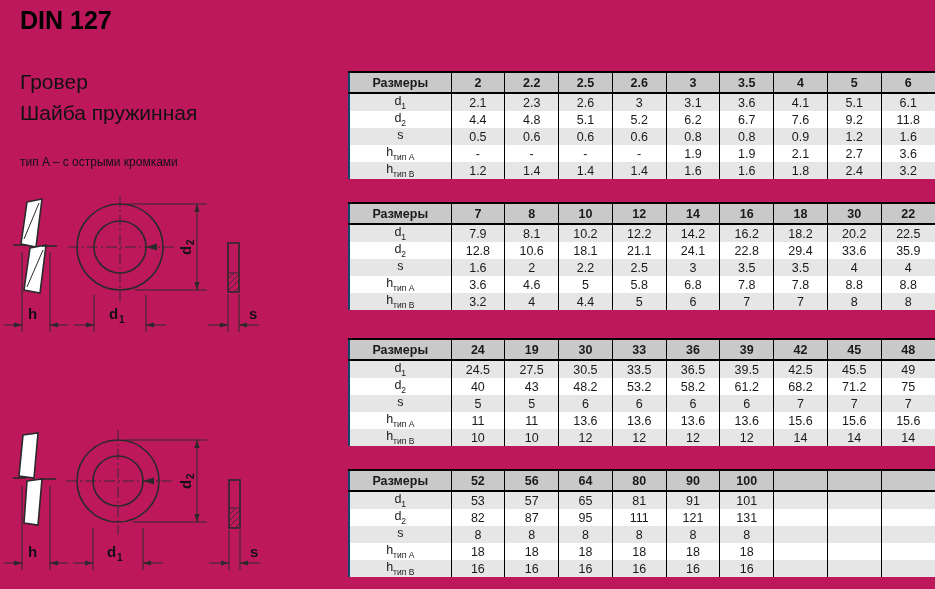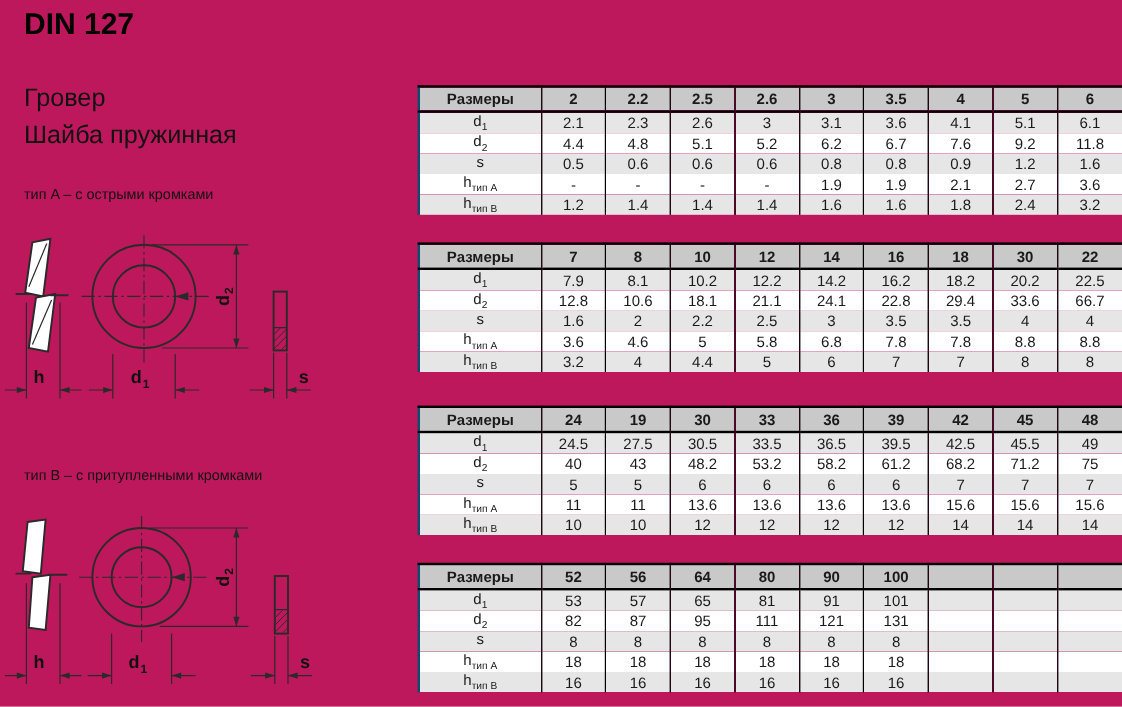--- a/index.html
+++ b/index.html
@@ -117,21 +117,20 @@
       <line class="thin" x1="228" y1="108" x2="228" y2="146"></line>
       <line class="thin" x1="239" y1="108" x2="239" y2="146"></line>
       <line class="thin" x1="208" y1="139" x2="228" y2="139"></line>
       <line class="thin" x1="239" y1="139" x2="259" y2="139"></line>
       <polygon class="arr" points="228,139 220,136.4 220,141.6"></polygon>
       <polygon class="arr" points="239,139 247,136.4 247,141.6"></polygon>
       <text class="dimlabel" x="249" y="133">s</text>
     </g>
   </svg>
 
-  <div class="type-label" id="type-b-label">тип B – с притупленными кромками</div>
 
   <svg class="drawing" id="drawing-b" width="345" height="164" viewBox="0 0 345 164" xmlns="http://www.w3.org/2000/svg">
     <g>
       <polygon class="slab" points="23,13 38,11 34,56 19,54"></polygon>
       <polygon class="slab" points="27,59 42,57 38,103 24,101"></polygon>
       <line class="ln" x1="13" y1="56" x2="26" y2="56"></line>
       <line class="ln" x1="40" y1="57" x2="56" y2="57"></line>
     </g>
     <g>
       <line class="thin" x1="22" y1="64" x2="22" y2="148"></line>
@@ -323,21 +322,21 @@
           <tr>
             <td class="rowlabel"><span>d</span><sub>2</sub></td>
             <td>12.8</td>
             <td>10.6</td>
             <td>18.1</td>
             <td>21.1</td>
             <td>24.1</td>
             <td>22.8</td>
             <td>29.4</td>
             <td>33.6</td>
-            <td>66.7</td>
+            <td>35.9</td>
           </tr>
           <tr>
             <td class="rowlabel"><span>s</span><sub></sub></td>
             <td>1.6</td>
             <td>2</td>
             <td>2.2</td>
             <td>2.5</td>
             <td>3</td>
             <td>3.5</td>
             <td>3.5</td>

